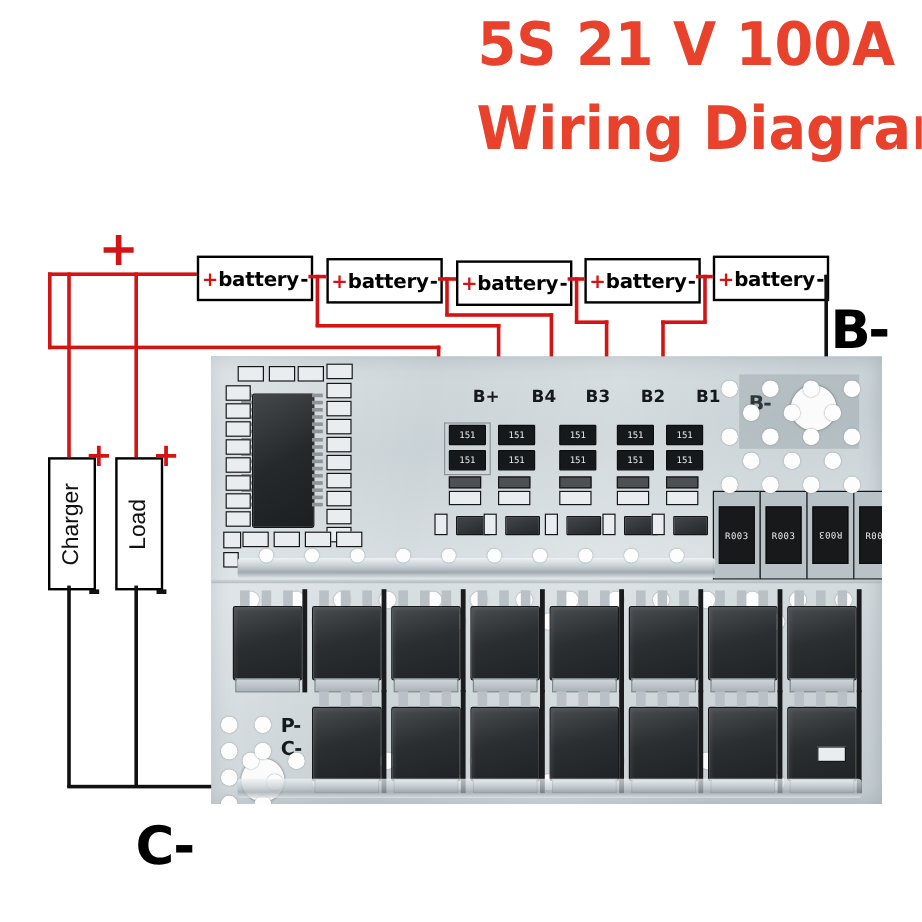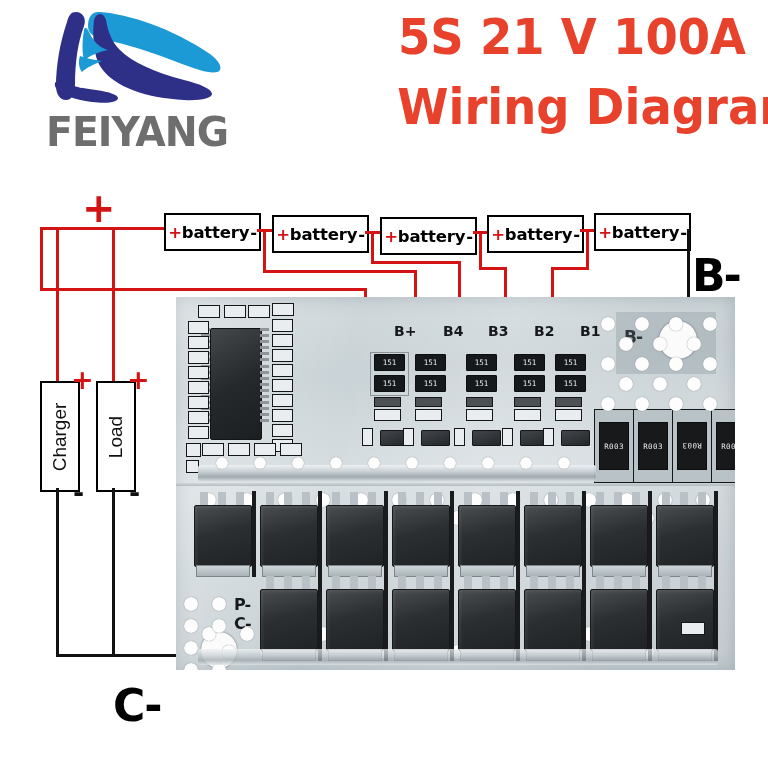--- a/index.html
+++ b/index.html
@@ -152,32 +152,20 @@
     border-radius:3px;opacity:.95;
   }
   .goldstrip{position:absolute;background:linear-gradient(#c8ced2,#9aa3a9);opacity:.6;}
   .darkzone{position:absolute;background:rgba(120,132,140,.28);}
 </style>
 </head>
 <body>
 
 <div id="root">
 
-  <div class="logo-wrap">
-    <svg class="logo-mark" viewBox="0 0 215 108">
-      <path d="M78 4 C106 6 150 20 188 46 C196 52 200 58 198 62 C194 68 176 62 160 56 C130 44 104 36 84 32 C72 29 66 26 66 18 C66 9 70 3 78 4 Z" fill="#1b9ad6"></path>
-      <path d="M72 12 C70 30 72 48 78 58 C92 80 126 90 162 92 C178 93 190 90 190 86 C190 81 178 76 162 72 C132 64 110 54 98 42 C90 34 86 24 84 12 C82 4 74 4 72 12 Z" fill="#2e2f87"></path>
-      <path d="M45 14 C38 34 34 58 34 78 C34 86 38 92 44 92 C50 92 53 86 53 76 C53 54 56 34 62 18 C65 10 60 4 54 4 C49 4 47 7 45 14 Z" fill="#2e2f87"></path>
-      <path d="M34 80 C38 86 52 92 70 94 C86 96 96 94 96 90 C96 87 88 84 74 82 C60 80 48 78 40 74 C34 71 31 75 34 80 Z" fill="#2e2f87"></path>
-      <path d="M62 22 C60 34 60 44 62 52 C68 48 76 44 86 42 C78 40 72 34 68 26 C66 21 63 17 62 22 Z" fill="#1b9ad6"></path>
-      <path d="M58 48 C64 50 72 52 80 53 C72 56 64 60 60 64 C57 60 56 54 58 48 Z" fill="#1b9ad6"></path>
-      <path d="M54 66 C62 67 72 67 80 66 C72 72 64 76 58 80 C55 75 53 70 54 66 Z" fill="#ffffff"></path>
-    </svg>
-    <div class="logo-text">FEIYANG</div>
-  </div>
 
   <div class="title1">5S   21 V 100A</div>
   <div class="title2">Wiring Diagram</div>
 
   <div class="bigplus" style="left:82px;top:188px;">+</div>
 
   <div class="wire" style="left:56px;top:227px;width:110px;height:3px;"></div>
 
   <div class="wire" style="left:56px;top:227px;width:3px;height:154px;"></div>
 

